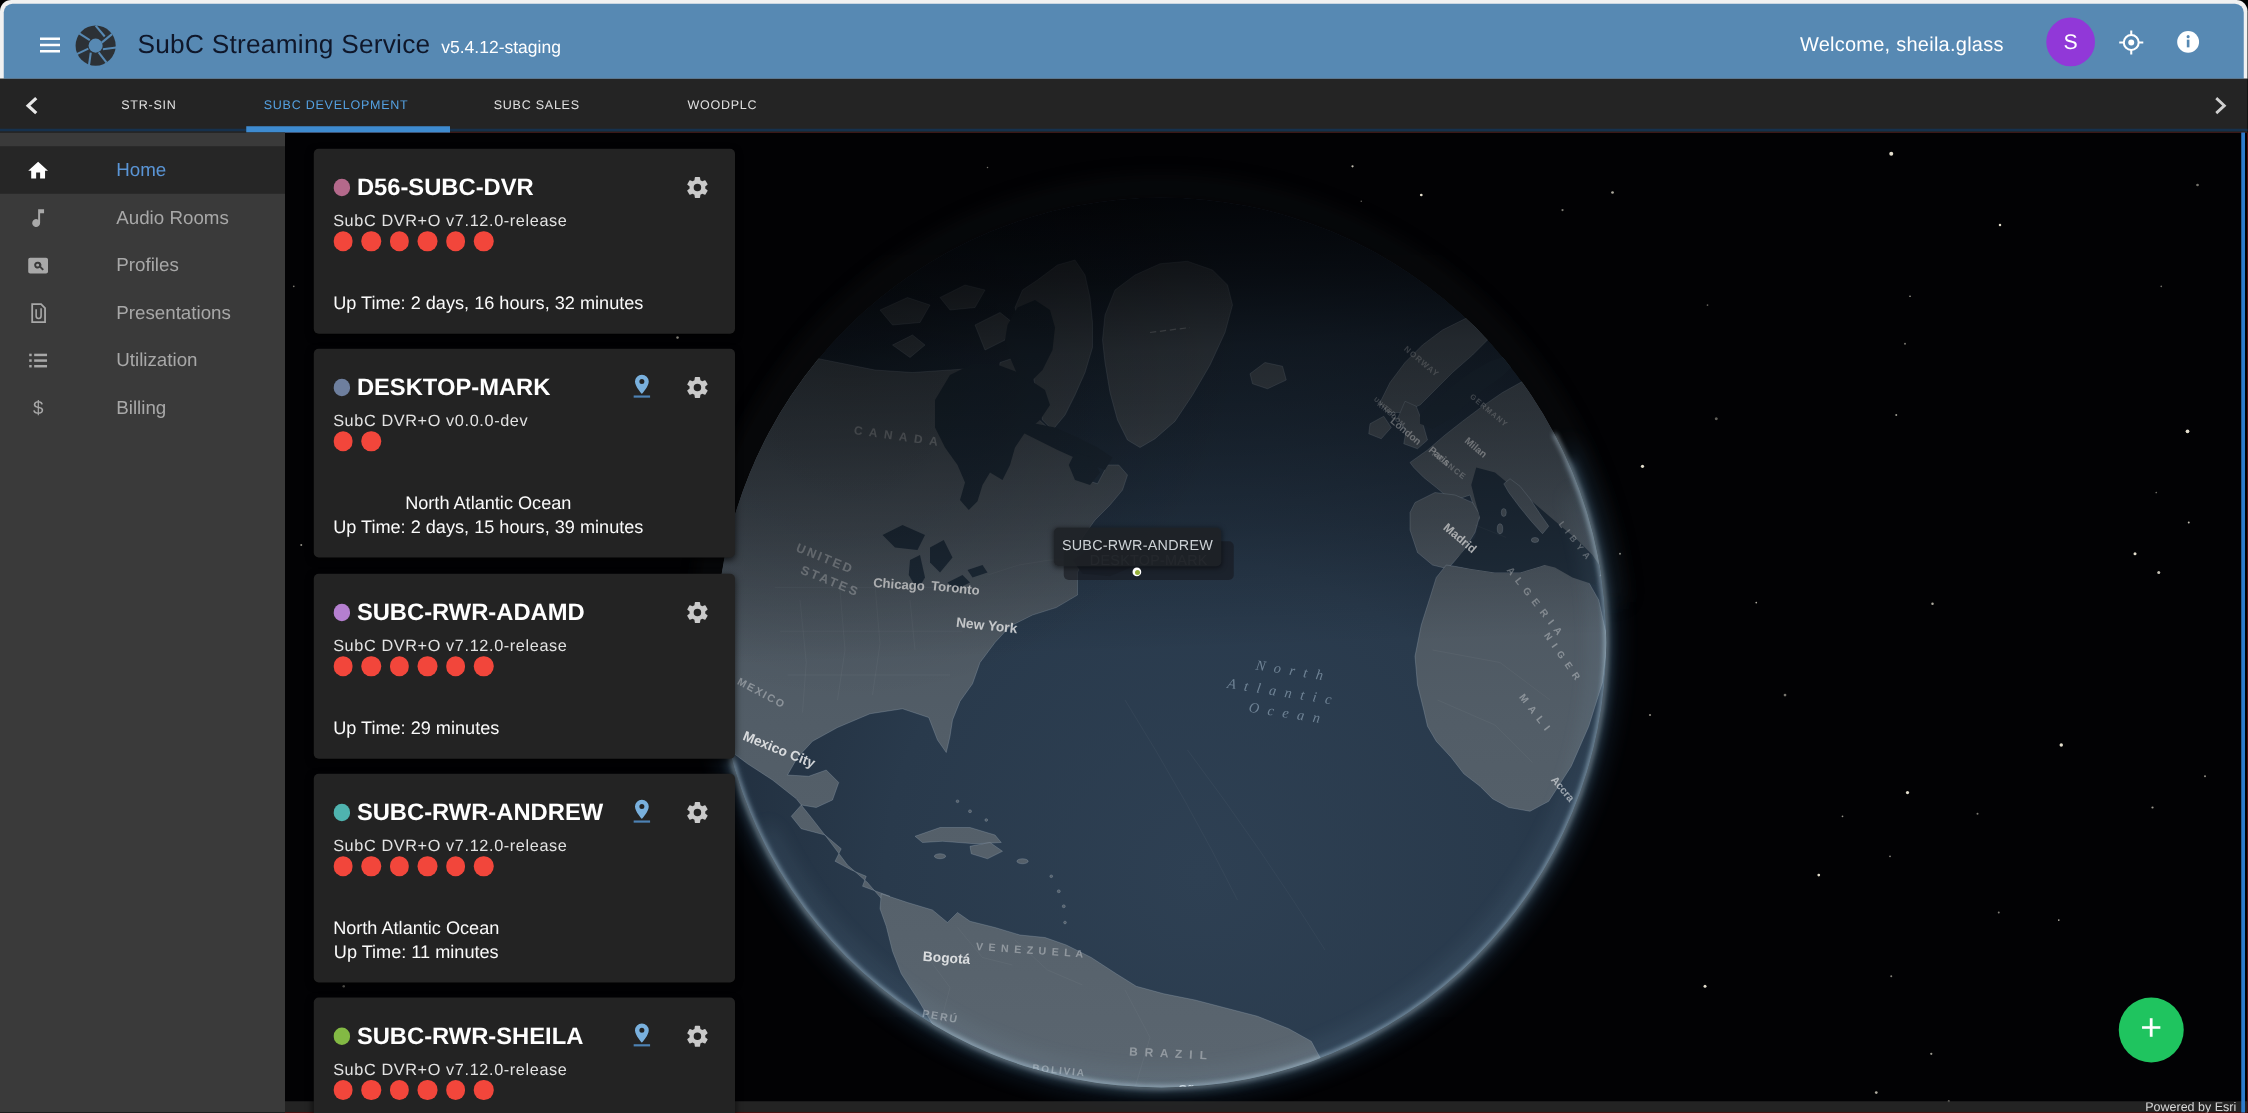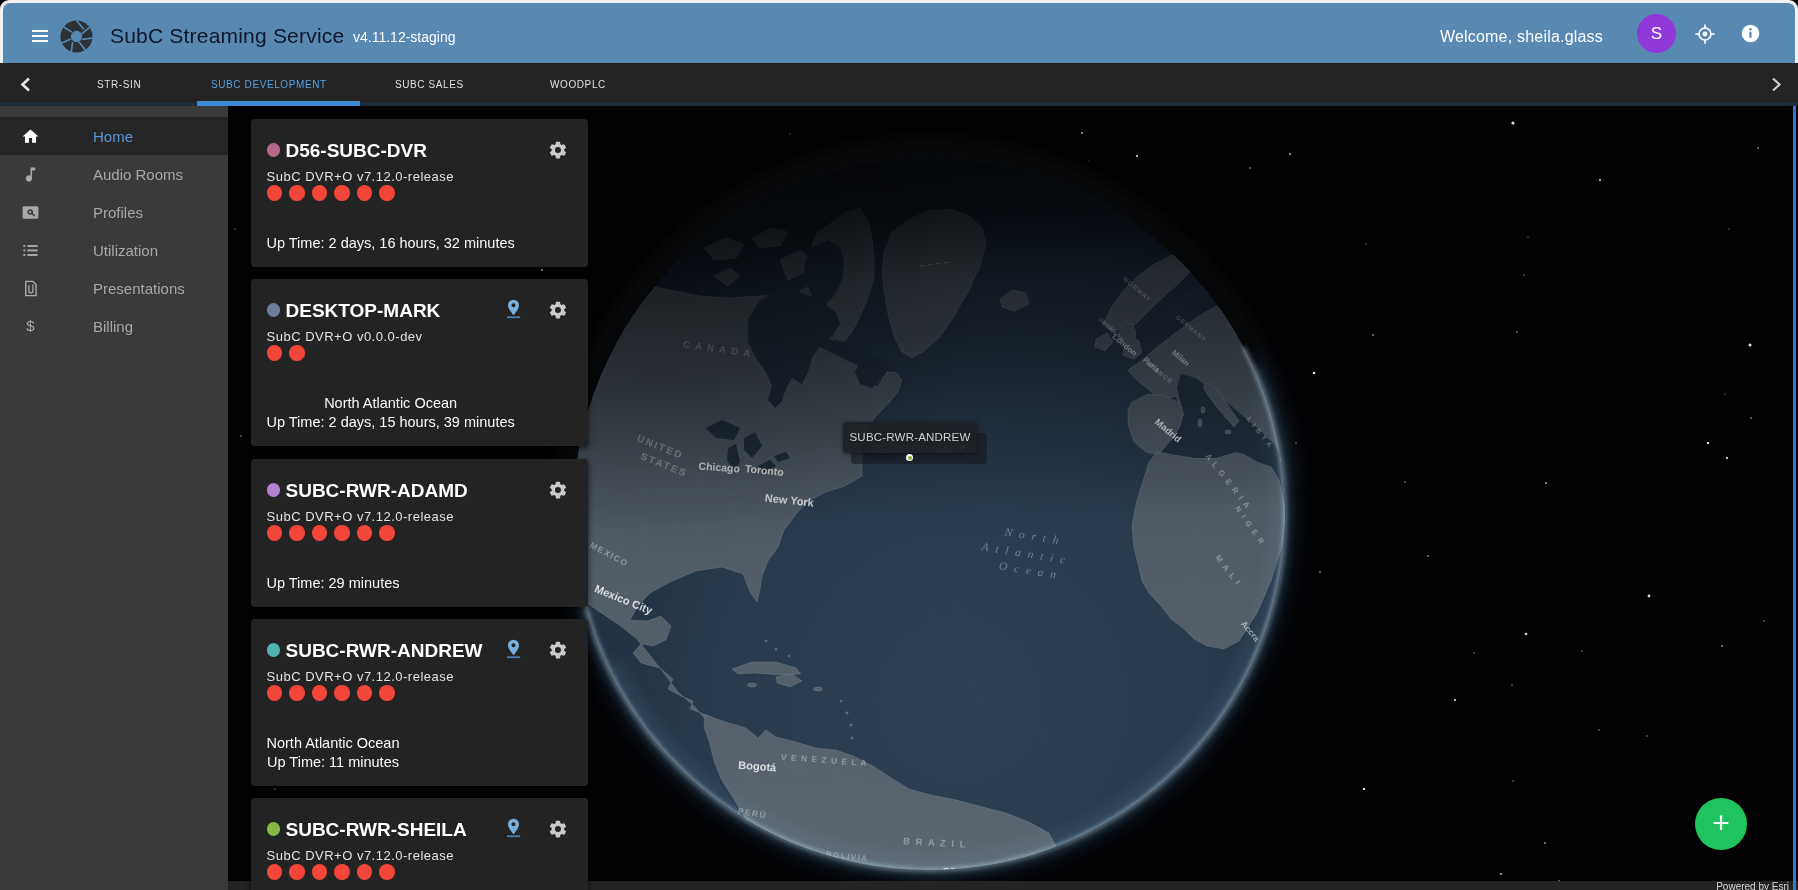--- a/index.html
+++ b/index.html
@@ -278,21 +278,21 @@
           <path d="M31.5 8.5 L23 15.5"></path>
           <path d="M35 19.5 L24 21"></path>
 <path d="M27 32 L20.5 23.5"></path>
           <path d="M12.5 34.5 L14 23.8"></path>
           <path d="M2.5 25 L12 20.5"></path>
 <path d="M4.5 8 L13.2 13.5"></path>
         </g>
 <circle cx="18" cy="18" r="5.8" fill="#5789b3"></circle>
 </svg></div>
   <div id="htitle">SubC Streaming Service</div>
-  <div id="hver">v4.11.12-staging</div>
+  <div id="hver">v5.4.12-staging</div>
   <div id="welcome">Welcome, sheila.glass</div>
 </div>
 <div id="avatar">S</div>
 <div id="locate"><svg viewBox="0 0 24 24" width="22" height="22">
       <g fill="none" stroke="#fff" stroke-width="1.8">
         <circle cx="12" cy="12" r="6.5"></circle>
         <path d="M12 1.5v4M12 18.5v4M1.5 12h4M18.5 12h4"></path>
       </g>
       <circle cx="12" cy="12" r="2.6" fill="#fff"></circle>
     </svg></div>
@@ -329,37 +329,37 @@
       <span class="stxt">Audio Rooms</span>
     </div>
     <div class="sitem">
       <span class="sic"><svg viewBox="0 0 24 24" width="19" height="19">
           <path fill="#a8a8a8" d="M4 4h16c1.1 0 2 .9 2 2v12c0 1.1-.9 2-2 2H4c-1.1 0-2-.9-2-2V6c0-1.1.9-2 2-2zm7.5 4a3.5 3.5 0 1 0 2.16 6.26l2.79 2.79 1.41-1.41-2.79-2.79A3.5 3.5 0 0 0 11.5 8zm0 2a1.5 1.5 0 1 1 0 3 1.5 1.5 0 0 1 0-3z"></path>
         </svg></span>
       <span class="stxt">Profiles</span>
     </div>
     <div class="sitem">
       <span class="sic"><svg viewBox="0 0 24 24" width="19" height="19">
+          <path fill="none" stroke="#a8a8a8" stroke-width="1.8" d="M6 3h9l4 4v14H6z"></path>
+          <path fill="none" stroke="#a8a8a8" stroke-width="1.6" d="M10 8v7a2.5 2.5 0 0 0 5 0V7"></path>
+        </svg></span>
+      <span class="stxt">Presentations</span>
+    </div>
+    <div class="sitem">
+      <span class="sic"><svg viewBox="0 0 24 24" width="19" height="19">
           <g fill="#a8a8a8">
             <rect x="3" y="5" width="2.5" height="2.5"></rect>
             <rect x="8" y="5" width="13" height="2.5"></rect>
             <rect x="3" y="10.7" width="2.5" height="2.5"></rect>
             <rect x="8" y="10.7" width="13" height="2.5"></rect>
             <rect x="3" y="16.4" width="2.5" height="2.5"></rect>
             <rect x="8" y="16.4" width="13" height="2.5"></rect>
           </g>
         </svg></span>
       <span class="stxt">Utilization</span>
-    </div>
-    <div class="sitem">
-      <span class="sic"><svg viewBox="0 0 24 24" width="19" height="19">
-          <path fill="none" stroke="#a8a8a8" stroke-width="1.8" d="M6 3h9l4 4v14H6z"></path>
-          <path fill="none" stroke="#a8a8a8" stroke-width="1.6" d="M10 8v7a2.5 2.5 0 0 0 5 0V7"></path>
-        </svg></span>
-      <span class="stxt">Presentations</span>
     </div>
     <div class="sitem">
       <span class="sic"><svg viewBox="0 0 24 24" width="19" height="19">
           <text x="12" y="18" font-size="19" font-family="Liberation Sans" fill="#a8a8a8" text-anchor="middle">$</text>
         </svg></span>
       <span class="stxt">Billing</span>
     </div>
   </div>
 <div id="tt2">DESKTOP-MARK</div>
 <div id="tt1">SUBC-RWR-ANDREW</div>

